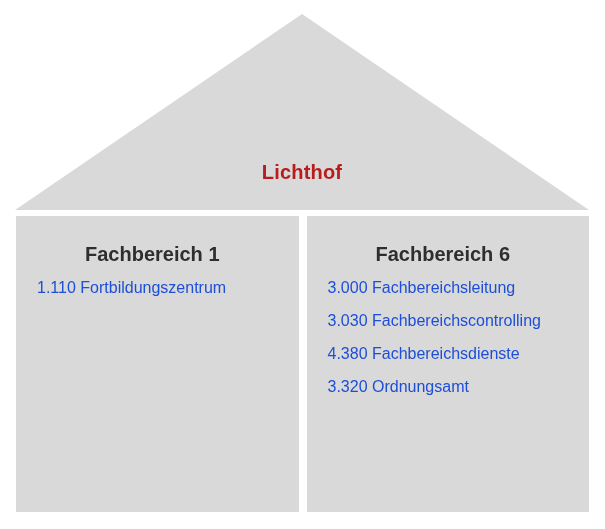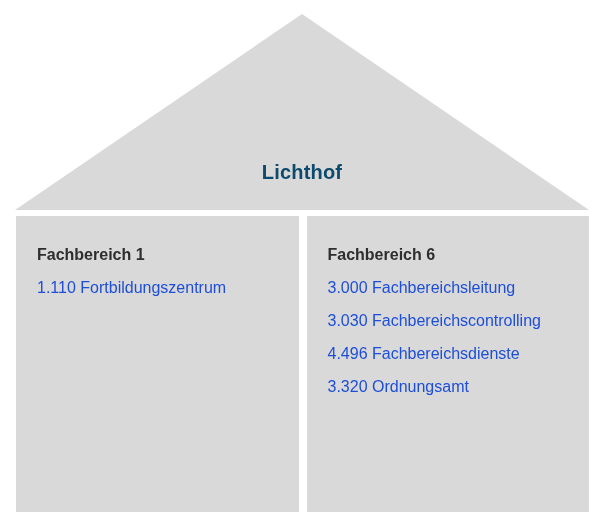--- a/index.html
+++ b/index.html
@@ -25,44 +25,45 @@
     clip-path: polygon(50% 0, 100% 100%, 0 100%);
   }
   .roof-label {
     position: absolute;
     left: 0;
     right: 0;
     bottom: 26px;
     text-align: center;
     font-size: 20px;
     font-weight: bold;
-    color: #0c4a6e;
+    color: #b91c1c;
     letter-spacing: 0.2px;
   }
   .columns {
     position: absolute;
     left: 16px;
     top: 216px;
     width: 573px;
     height: 296px;
     display: flex;
     gap: 8px;
   }
   .column {
     flex: 1 1 0;
     background: #d9d9d9;
     box-sizing: border-box;
     padding: 22px 16px 0 21px;
   }
   .col-title {
-    font-size: 16px;
+    font-size: 20px;
     font-weight: bold;
     line-height: 33px;
     color: #2e2e2e;
     white-space: nowrap;
+    margin-left: 48px;
   }
   .col-item {
     font-size: 16px;
     font-weight: normal;
     line-height: 33px;
     color: #1d4ed8;
     white-space: nowrap;
   }
 </style>
 </head>
@@ -78,19 +79,19 @@
 
     <div class="column">
       <div class="col-title">Fachbereich 1</div>
       <div class="col-item">1.110 Fortbildungszentrum</div>
     </div>
 
     <div class="column">
       <div class="col-title">Fachbereich 6</div>
       <div class="col-item">3.000 Fachbereichsleitung</div>
       <div class="col-item">3.030 Fachbereichscontrolling</div>
-      <div class="col-item">4.496 Fachbereichsdienste</div>
+      <div class="col-item">4.380 Fachbereichsdienste</div>
       <div class="col-item">3.320 Ordnungsamt</div>
     </div>
 
   </div>
 
 </div>
 
 </body></html>

